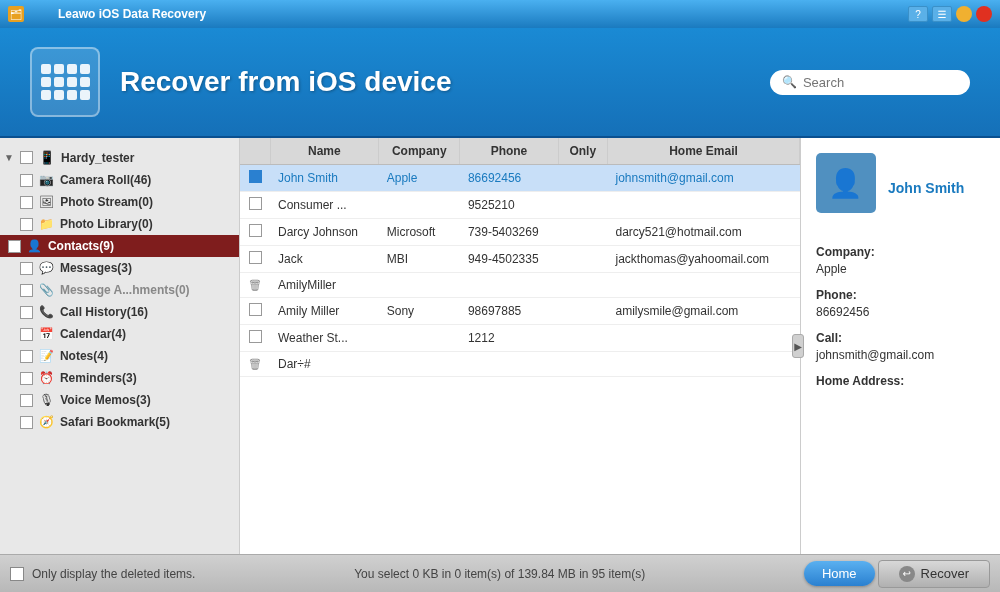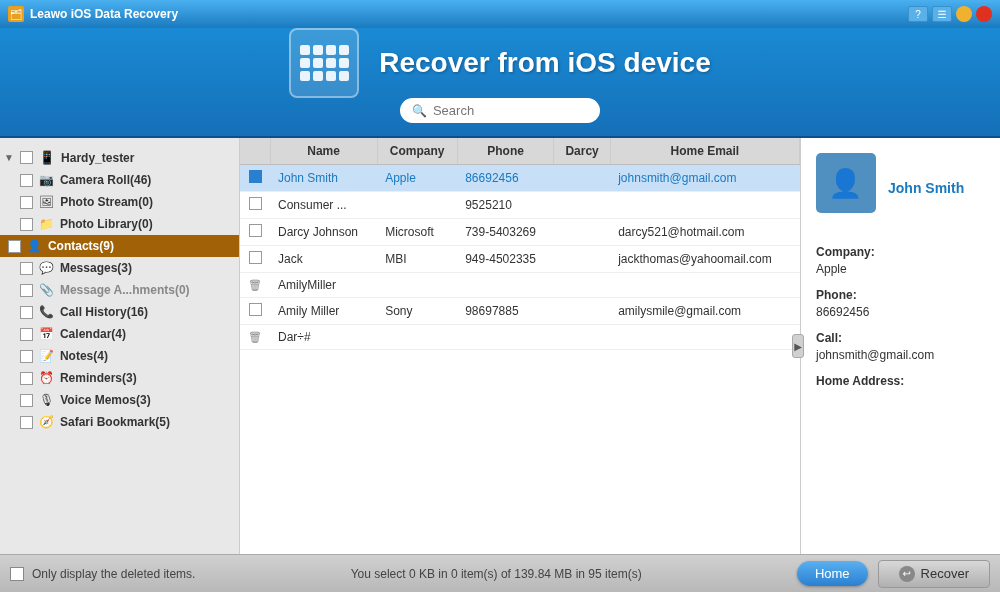--- a/index.html
+++ b/index.html
@@ -7,35 +7,34 @@
 
     
     .titlebar {
       height: 28px;
       background: linear-gradient(to bottom, #4ab0f0, #1a7abf);
       display: flex; align-items: center; justify-content: space-between;
       padding: 0 8px;
     }
     .titlebar-left { display: flex; align-items: center; gap: 6px; }
     .titlebar-icon { width: 16px; height: 16px; background: #e8a020; border-radius: 2px; display: flex; align-items: center; justify-content: center; font-size: 10px; color: white; }
-    .titlebar-title { color: white; font-size: 12px; font-weight: bold; }
+    .titlebar-title { color: white; font-size: 12px; font-weight: bold; margin-left: 28px; }
     .titlebar-controls { display: flex; gap: 4px; }
     .titlebar-btn { width: 16px; height: 16px; border-radius: 50%; border: none; cursor: pointer; font-size: 10px; display: flex; align-items: center; justify-content: center; }
     .btn-help { background: #5ab0e8; color: white; border: 1px solid #3a90c8; border-radius: 2px; width: 20px; height: 16px; }
     .btn-min { background: #f0b030; }
     .btn-close { background: #e03020; }
 
     
     .header {
       height: 110px;
       background: linear-gradient(to bottom, #1a8ad4, #1570b8);
-      display: flex; align-items: center; 
+      display: flex; align-items: center; justify-content: space-between;
       padding: 0 30px;
       border-bottom: 2px solid #0a5090;
-      flex-direction: column;
     }
     .header-left { display: flex; align-items: center; gap: 20px; }
     .header-logo {
       width: 70px; height: 70px;
       background: rgba(255,255,255,0.15);
       border: 2px solid rgba(255,255,255,0.4);
       border-radius: 8px;
       display: flex; align-items: center; justify-content: center;
     }
     .logo-grid { display: grid; grid-template-columns: repeat(4,10px); gap: 3px; }
@@ -58,21 +57,21 @@
       background: #e8e8e8;
       border-right: 1px solid #ccc;
       overflow-y: auto;
       padding: 8px 0;
     }
     .tree-item {
       display: flex; align-items: center; gap: 6px;
       padding: 4px 8px; cursor: pointer; color: #333;
       white-space: nowrap;
     }
-    .tree-item.selected { background: #a16207; color: white; padding-left: 8px; }
+    .tree-item.selected { background: #7f1d1d; color: white; padding-left: 8px; }
     .tree-item.selected .item-label { color: white; }
     .tree-checkbox { width: 13px; height: 13px; border: 1px solid #999; background: white; flex-shrink: 0; display: flex; align-items: center; justify-content: center; }
     .item-label { font-size: 12px; font-weight: bold; }
     .tree-root { padding-left: 4px; }
     .tree-child { padding-left: 20px; }
     .chevron { font-size: 10px; color: #666; }
 
     
     .content-area { flex: 1; display: flex; flex-direction: column; overflow: hidden; }
     .table-wrapper { flex: 1; overflow-y: auto; background: white; }
@@ -108,21 +107,21 @@
 
     
     .bottom-bar {
       height: 38px; background: linear-gradient(to bottom, #d0d0d0, #b8b8b8);
       display: flex; align-items: center; justify-content: space-between;
       padding: 0 10px; border-top: 1px solid #aaa;
     }
     .bottom-left { display: flex; align-items: center; gap: 8px; }
     .checkbox-only { width: 14px; height: 14px; border: 1px solid #888; background: white; }
     .bottom-text { font-size: 12px; color: #444; }
-    .bottom-right { display: flex; gap: 10px; align-items: center; }
+    .bottom-right { display: flex; gap: 3px; align-items: center; }
     .status-text { font-size: 12px; color: #444; text-align: center; flex: 1; }
     .btn-home {
       background: linear-gradient(to bottom, #5ab0f0, #2a80d0);
       color: white; border: none; border-radius: 15px;
       padding: 5px 18px; font-size: 13px; cursor: pointer;
       box-shadow: 0 1px 3px rgba(0,0,0,0.3);
     }
     .btn-recover {
       background: linear-gradient(to bottom, #d8d8d8, #b0b0b0);
       color: #333; border: 1px solid #999; border-radius: 4px;
@@ -249,21 +248,21 @@
   <div class="content-area">
     <div style="display:flex; flex:1; overflow:hidden; position:relative;">
       <div class="table-wrapper">
         <table>
           <thead>
             <tr>
               <th class="col-check"></th>
               <th>Name</th>
               <th>Company</th>
               <th>Phone</th>
-              <th>Darcy</th>
+              <th>Only</th>
               <th>Home Email</th>
             </tr>
           </thead>
           <tbody>
             <tr class="selected-row">
               <td class="col-check"><div class="row-checkbox" style="background:#2a80d0; border-color:#2a80d0;"></div></td>
               <td class="blue">John Smith</td>
               <td class="blue">Apple</td>
               <td class="blue">86692456</td>
               <td></td>
@@ -301,20 +300,28 @@
               <td></td>
               <td></td>
             </tr>
             <tr>
               <td class="col-check"><div class="row-checkbox"></div></td>
               <td>Amily Miller</td>
               <td>Sony</td>
               <td>98697885</td>
               <td></td>
               <td>amilysmile@gmail.com</td>
+            </tr>
+            <tr>
+              <td class="col-check"><div class="row-checkbox"></div></td>
+              <td>Weather St...</td>
+              <td></td>
+              <td>1212</td>
+              <td></td>
+              <td></td>
             </tr>
             <tr>
               <td class="col-check"><span class="trash-icon">🗑</span></td>
               <td>Dar÷#</td>
               <td></td>
               <td></td>
               <td></td>
               <td></td>
             </tr>
           </tbody>

